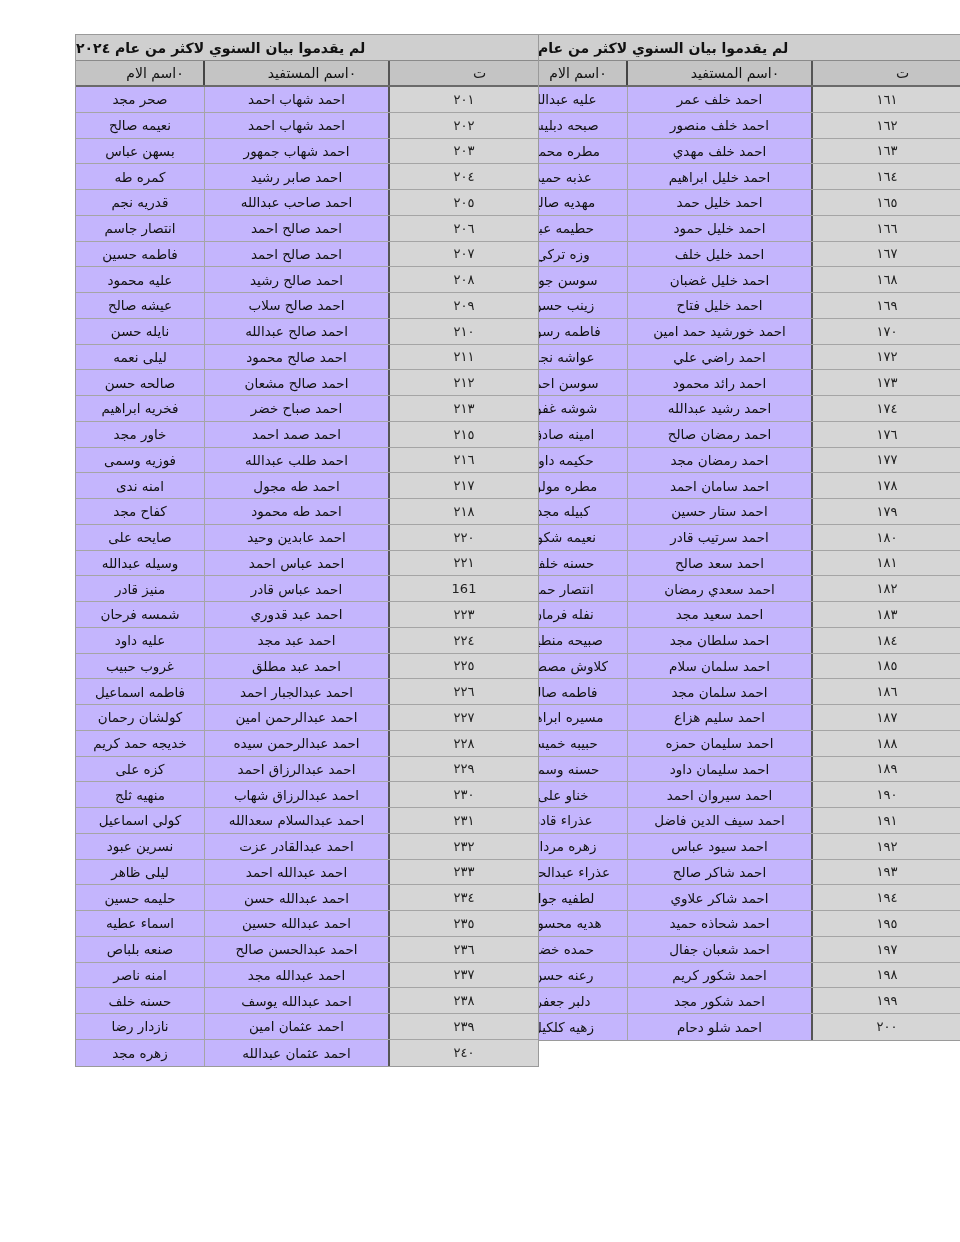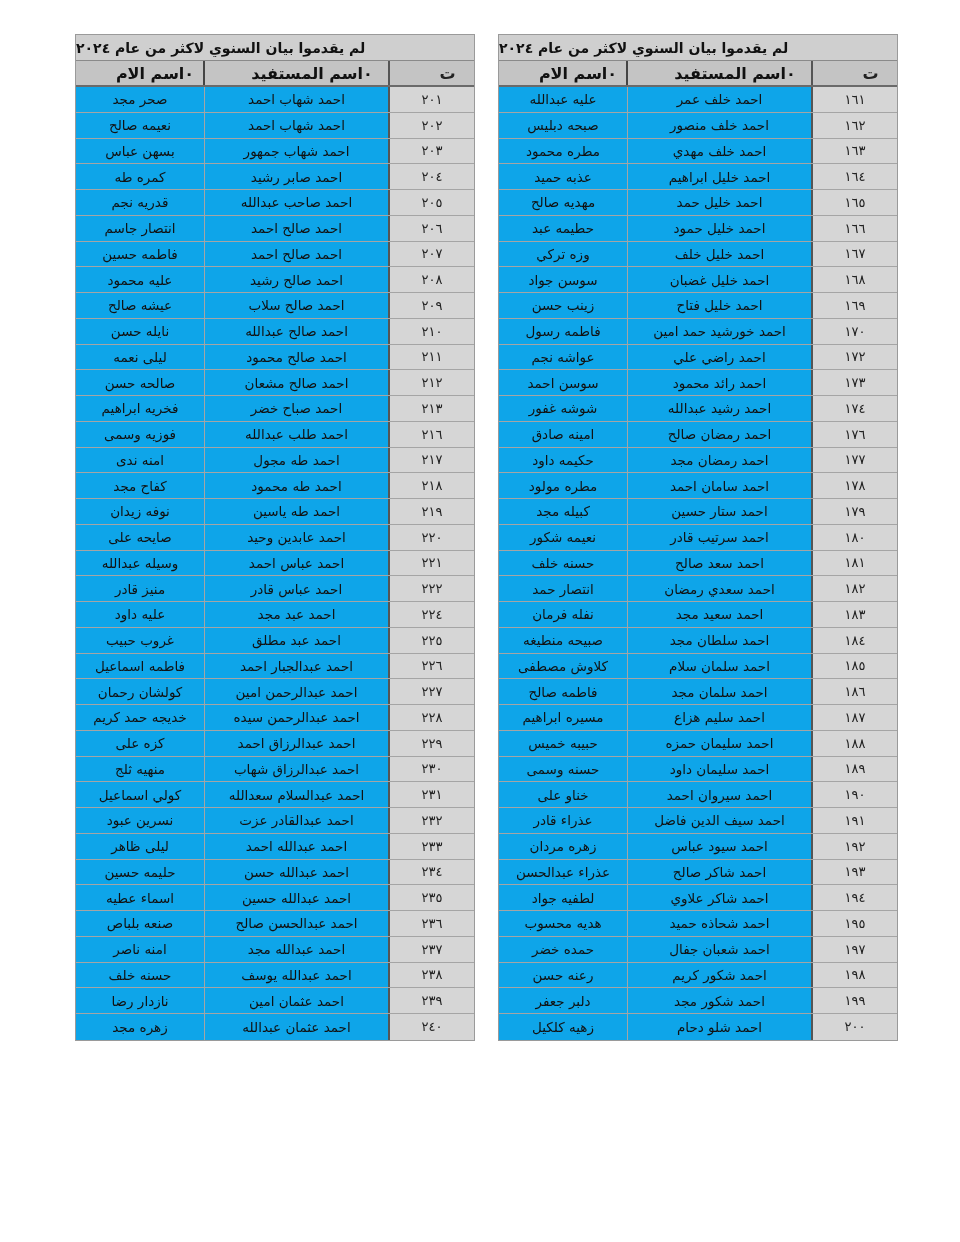--- a/index.html
+++ b/index.html
@@ -1,34 +1,34 @@
 <!DOCTYPE html>
 <html><head>
 <meta charset="utf-8">
 <style>
   html, body { margin:0; padding:0; background:#ffffff; }
   body { width:960px; height:1242px; position:relative; overflow:hidden;
          font-family:"DejaVu Sans", sans-serif; }
-  .tbl { position:absolute; top:34px; width:400px; border:1px solid #9a9a9a;
-         box-sizing:border-box; background:#0ea5e9; }
+  .tbl { position:absolute; top:34px; width:464px; border:1px solid #9a9a9a;
+         box-sizing:border-box; background:#c4b5fd; }
   .tbl.right { left:498px; }
   .tbl.left { left:75px; }
   .title { height:26px; background:#cfcfcf; border-bottom:1px solid #8a8a8a;
            display:flex; align-items:center; justify-content:flex-end;
            padding-right:30px; font-weight:bold; font-size:14px; color:#111;
            direction:rtl; box-sizing:border-box; }
   .row { display:flex; height:25.75px; border-bottom:1px solid #a5a5a5; box-sizing:border-box; }
   .row:last-child { border-bottom:none; }
   .hdr { height:26px; background:#c4c4c4; border-bottom:2px solid #6a6a6a; }
   .cell { display:flex; align-items:center; justify-content:center; box-sizing:border-box;
           font-size:13.5px; color:#111; direction:rtl; white-space:nowrap; overflow:hidden; }
   .c-mother { width:129px; border-right:1px solid #a5a5a5; }
   .c-name { width:185px; border-right:2px solid #555; }
   .c-num { flex:1; background:#d6d6d6; font-size:13px; color:#222; }
-  .hdr .cell { font-weight:bold; font-size:16px; background:#c4c4c4;padding-left:31px; }
+  .hdr .cell { font-weight:normal; font-size:14px; background:#c4c4c4;padding-left:31px; }
   .hdr .c-mother { border-right:2px solid #444; }
 </style>
 </head>
 <body>
 
 <div class="tbl right">
   <div class="title">لم يقدموا بيان السنوي لاكثر من عام ٢٠٢٤</div>
   <div class="row hdr">
     <div class="cell c-mother">٠اسم الام</div>
     <div class="cell c-name">٠اسم المستفيد</div>
@@ -290,53 +290,58 @@
         <div class="cell c-mother">صالحه حسن</div>
         <div class="cell c-name">احمد صالح مشعان</div>
         <div class="cell c-num">٢١٢</div>
       </div>
       <div class="row">
         <div class="cell c-mother">فخريه ابراهيم</div>
         <div class="cell c-name">احمد صباح خضر</div>
         <div class="cell c-num">٢١٣</div>
       </div>
       <div class="row">
+        <div class="cell c-mother">خاور مجد</div>
+        <div class="cell c-name">احمد صمد احمد</div>
+        <div class="cell c-num">٢١٥</div>
+      </div>
+      <div class="row">
         <div class="cell c-mother">فوزيه وسمى</div>
         <div class="cell c-name">احمد طلب عبدالله</div>
         <div class="cell c-num">٢١٦</div>
       </div>
       <div class="row">
         <div class="cell c-mother">امنه ندى</div>
         <div class="cell c-name">احمد طه مجول</div>
         <div class="cell c-num">٢١٧</div>
       </div>
       <div class="row">
         <div class="cell c-mother">كفاح مجد</div>
         <div class="cell c-name">احمد طه محمود</div>
         <div class="cell c-num">٢١٨</div>
       </div>
       <div class="row">
-        <div class="cell c-mother">نوفه زيدان</div>
-        <div class="cell c-name">احمد طه ياسين</div>
-        <div class="cell c-num">٢١٩</div>
-      </div>
-      <div class="row">
         <div class="cell c-mother">صايحه على</div>
         <div class="cell c-name">احمد عابدين وحيد</div>
         <div class="cell c-num">٢٢٠</div>
       </div>
       <div class="row">
         <div class="cell c-mother">وسيله عبدالله</div>
         <div class="cell c-name">احمد عباس احمد</div>
         <div class="cell c-num">٢٢١</div>
       </div>
       <div class="row">
         <div class="cell c-mother">منيز قادر</div>
         <div class="cell c-name">احمد عباس قادر</div>
-        <div class="cell c-num">٢٢٢</div>
+        <div class="cell c-num">161</div>
+      </div>
+      <div class="row">
+        <div class="cell c-mother">شمسه فرحان</div>
+        <div class="cell c-name">احمد عبد قدوري</div>
+        <div class="cell c-num">٢٢٣</div>
       </div>
       <div class="row">
         <div class="cell c-mother">عليه داود</div>
         <div class="cell c-name">احمد عبد مجد</div>
         <div class="cell c-num">٢٢٤</div>
       </div>
       <div class="row">
         <div class="cell c-mother">غروب حبيب</div>
         <div class="cell c-name">احمد عبد مطلق</div>
         <div class="cell c-num">٢٢٥</div>

